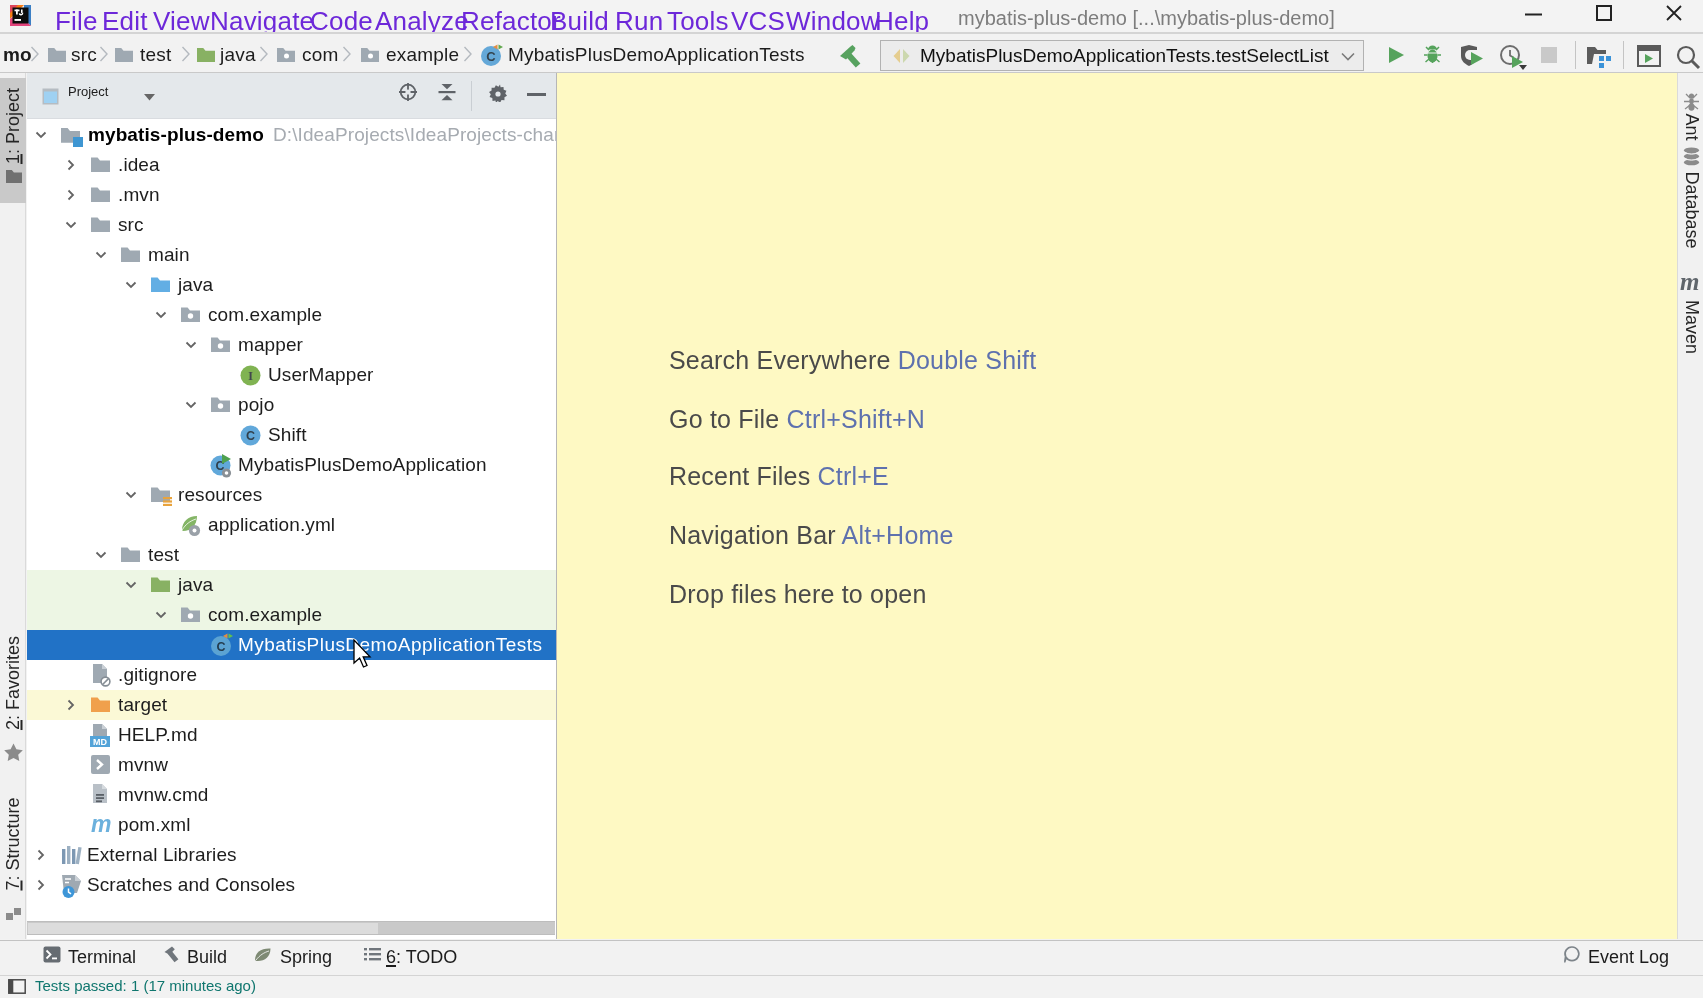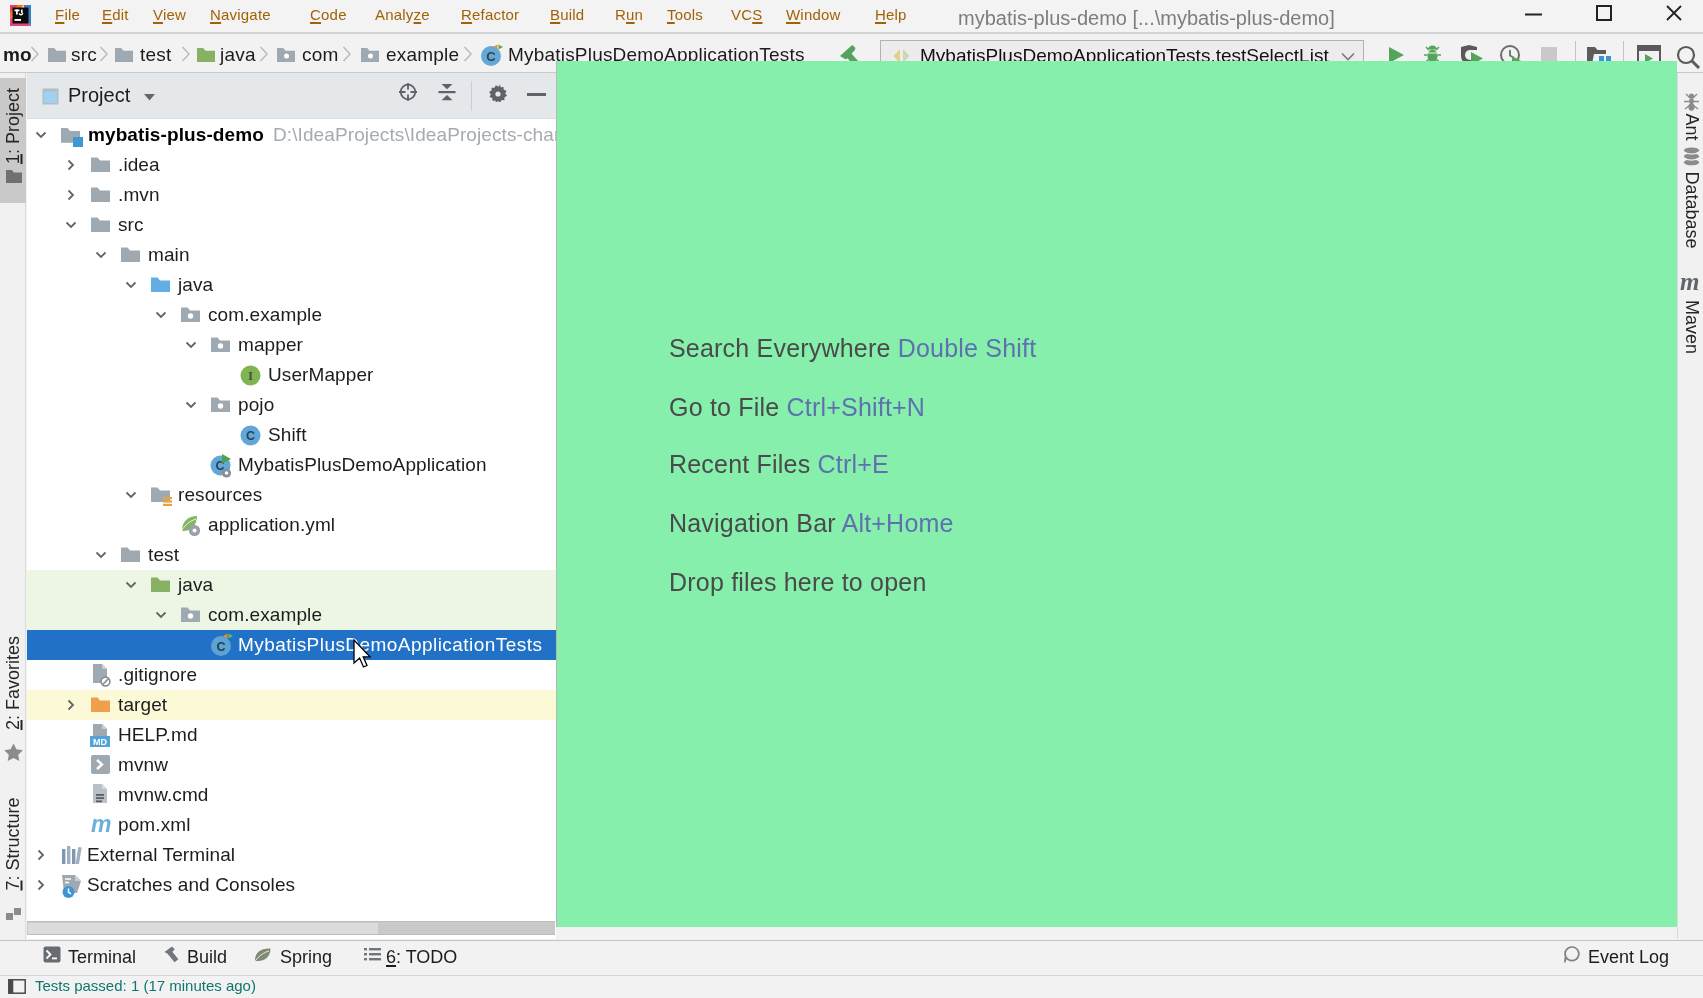--- a/index.html
+++ b/index.html
@@ -2,35 +2,35 @@
 <html><head>
 <meta charset="utf-8">
 <style>
 * { margin:0; padding:0; box-sizing:border-box; }
 html,body { width:1703px; height:998px; overflow:hidden; }
 #app { position:relative; width:1703px; height:998px; background:#f2f2f2;
   font-family:"Liberation Sans", sans-serif; color:#1d1d1d; }
 .abs { position:absolute; }
 
 #titlebar { position:absolute; left:0; top:0; width:1703px; height:33px; background:#f3f3f3; }
-#menus span.mi { position:absolute; top:6px; font-size:15px; letter-spacing:0.2px; color:#a16207; }
+#menus span.mi { position:absolute; top:6px; font-size:26px; letter-spacing:0.2px; color:#6d28d9; }
 #title-text { position:absolute; top:7px; left:958px; width:382px; font-size:20px; color:#7d7d7d; white-space:nowrap; }
 #mb-line { position:absolute; left:0; top:32px; width:1703px; height:2px; background:#d4d4d4; }
 
 #toolbar { position:absolute; left:0; top:34px; width:1703px; height:38px; background:#f2f2f2; }
 #crumbs .crumb { position:absolute; top:44px; font-size:19px; letter-spacing:0.2px; color:#1c1c1c; white-space:nowrap; }
 #toolbar-line { position:absolute; left:0; top:72px; width:1703px; height:1px; background:#c9c9c9; }
 #runcombo { position:absolute; left:880px; top:40px; width:484px; height:31px; background:#ececec; border:1px solid #b2b2b2; }
 #runcombo .txt { position:absolute; left:39px; top:4px; font-size:19px; color:#111; white-space:nowrap; }
 
 #leftstrip { position:absolute; left:0; top:73px; width:26px; height:866px; background:#f1f1f1; border-right:1px solid #dadada; }
 #lefttab { position:absolute; left:0; top:78px; width:26px; height:125px; background:#c9c9c9; }
 .vlabel { position:absolute; font-size:18px; color:#262626; white-space:nowrap; }
 #rightstrip { position:absolute; left:1677px; top:73px; width:26px; height:866px; background:#f1f1f1; border-left:1px solid #dadada; }
-#editor { position:absolute; left:556px; top:61px; width:1121px; height:866px; background:#86efac; border-left:1px solid #b6b6b6; }
+#editor { position:absolute; left:556px; top:73px; width:1121px; height:866px; background:#fef9c3; border-left:1px solid #b6b6b6; }
 .hintline { position:absolute; left:112px; font-size:25px; letter-spacing:0.2px; color:#4a4a4a; white-space:nowrap; }
 .hintline b { font-weight:normal; color:#5e71ae; }
 
 #panel { position:absolute; left:27px; top:73px; width:529px; height:866px; background:#ffffff; }
 #panelhead { position:absolute; left:0; top:0; width:529px; height:46px; background:#e4e8eb; border-bottom:1px solid #d9dce0; }
 #tree { position:absolute; left:0; top:47px; width:529px; height:802px; overflow:hidden; }
 .row { position:relative; width:529px; height:30px; }
 .row .lbl { position:absolute; top:3px; font-size:19px; letter-spacing:0.1px; line-height:24px; white-space:nowrap; }
 .row svg { position:absolute; }
 .chev { top:7px; }
@@ -243,21 +243,21 @@
     <div class="hintline" style="top:448px">Navigation Bar <b>Alt+Home</b></div>
     <div class="hintline" style="top:507px">Drop files here to open</div>
   </div>
 
   <div id="panel">
     <div id="panelhead">
       <svg class="abs" style="left:15px;top:15px" width="17" height="17" viewBox="0 0 17 17">
           <rect x="0.5" y="0.5" width="16" height="16" fill="#b5bcc2"></rect>
           <rect x="2" y="3.5" width="13" height="11.5" fill="#9fd1f2"></rect>
         </svg>
-      <span class="abs" style="left:41px;top:11px;font-size:20px;color:#1c1c1c">Project</span>
+      <span class="abs" style="left:41px;top:11px;font-size:13px;color:#1c1c1c">Project</span>
       <svg class="abs" style="left:116px;top:20px" width="13" height="8" viewBox="0 0 13 8">
           <polygon points="1,1 12,1 6.5,7.5" fill="#666"></polygon>
         </svg>
       <svg class="abs" style="left:371px;top:9px" width="20" height="20" viewBox="0 0 20 20">
         <circle cx="10" cy="10" r="7.3" fill="none" stroke="#5f6368" stroke-width="1.8"></circle>
         <path d="M10,1 V19 M1,10 H19" stroke="#5f6368" stroke-width="1.8"></path>
         <circle cx="10" cy="10" r="2.6" fill="#e4e8eb"></circle>
       </svg>
       <svg class="abs" style="left:410px;top:9px" width="20" height="20" viewBox="0 0 20 20">
         <rect x="1.5" y="9" width="17" height="2.2" fill="#5f6368"></rect>
@@ -527,21 +527,21 @@
             <path d="M5.5,3.5 L10,8 L5.5,12.5" stroke="#646464" stroke-width="1.8" fill="none"></path>
           </svg>
         <svg class="ficon" style="left:33px" width="22" height="21" viewBox="0 0 22 21">
             <g>
               <rect x="2" y="4" width="3.4" height="15" fill="#7d98b3"></rect>
               <rect x="7" y="1" width="3.4" height="18" fill="#9cb0c2"></rect>
               <rect x="12" y="4" width="3.4" height="15" fill="#7d98b3"></rect>
               <rect x="17" y="2" width="3.4" height="17" fill="#9cb0c2" transform="rotate(9 18 10)"></rect>
             </g>
           </svg>
-        <span class="lbl" style="left:60px">External Terminal</span>
+        <span class="lbl" style="left:60px">External Libraries</span>
       </div>
 
       <div class="row">
         <svg class="chev" style="left:6px" width="16" height="16" viewBox="0 0 16 16">
             <path d="M5.5,3.5 L10,8 L5.5,12.5" stroke="#646464" stroke-width="1.8" fill="none"></path>
           </svg>
         <svg class="ficon" style="left:33px;top:3px" width="25" height="26" viewBox="0 0 25 26">
             <path d="M2,2 h13 l6,6 -4,12 h-13 z" fill="#9fa9b2"></path>
             <path d="M15,2 l6,6 h-6 z" fill="#c9cfd5"></path>
             <path d="M5,6 h6 M5,9.5 h4" stroke="#fff" stroke-width="1.6"></path>

